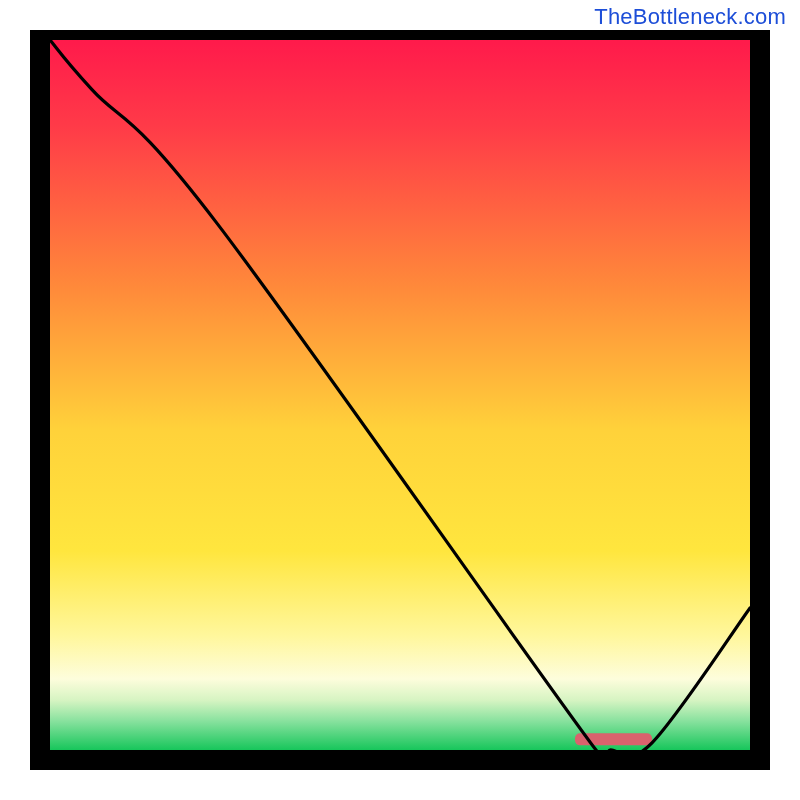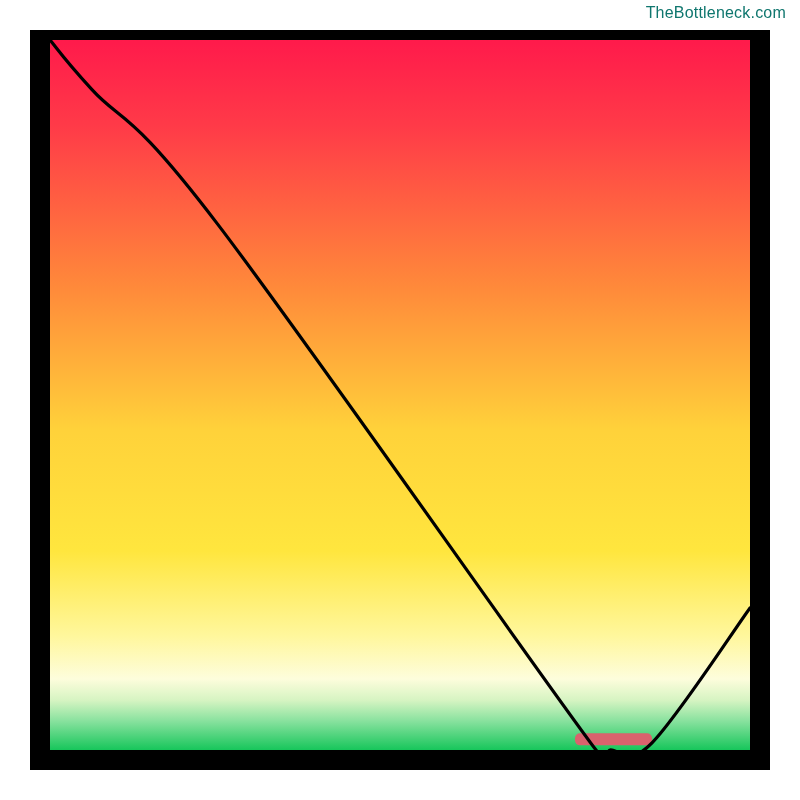--- a/index.html
+++ b/index.html
@@ -13,22 +13,22 @@
   }
   .stage {
     position: relative;
     width: 800px;
     height: 800px;
   }
   .watermark {
     position: absolute;
     top: 4px;
     right: 14px;
-    font-size: 16px;
-    color: #0f766e;
+    font-size: 22px;
+    color: #1d4ed8;
     font-weight: 400;
     letter-spacing: 0.2px;
   }
   .chart-frame {
     position: absolute;
     left: 30px;
     top: 30px;
     width: 740px;
     height: 740px;
     background: #000000;

